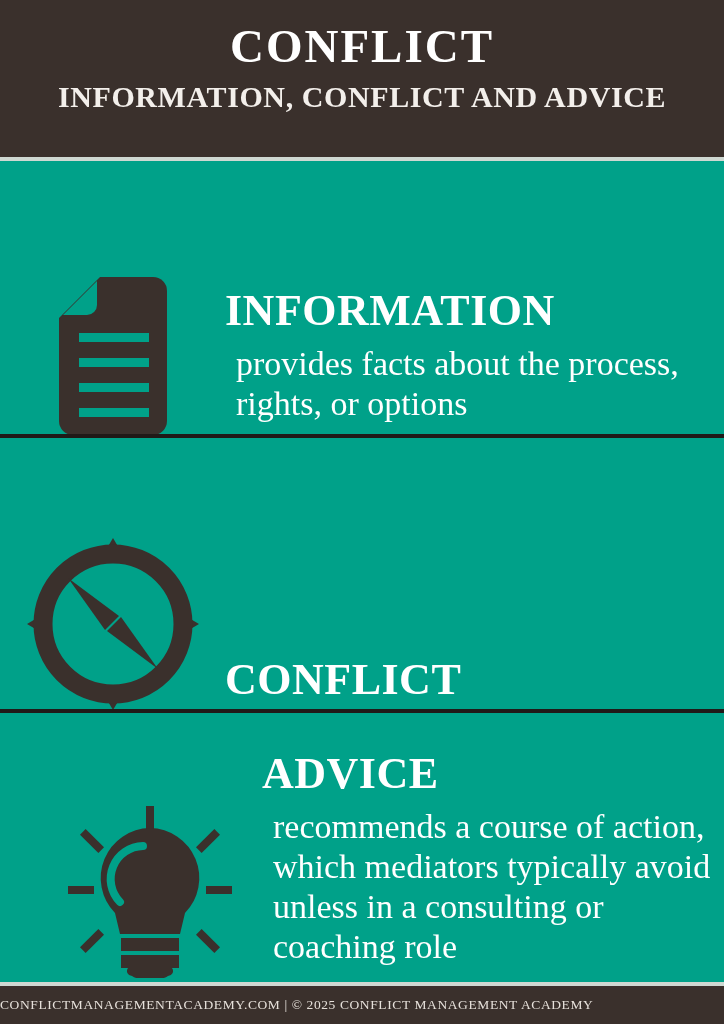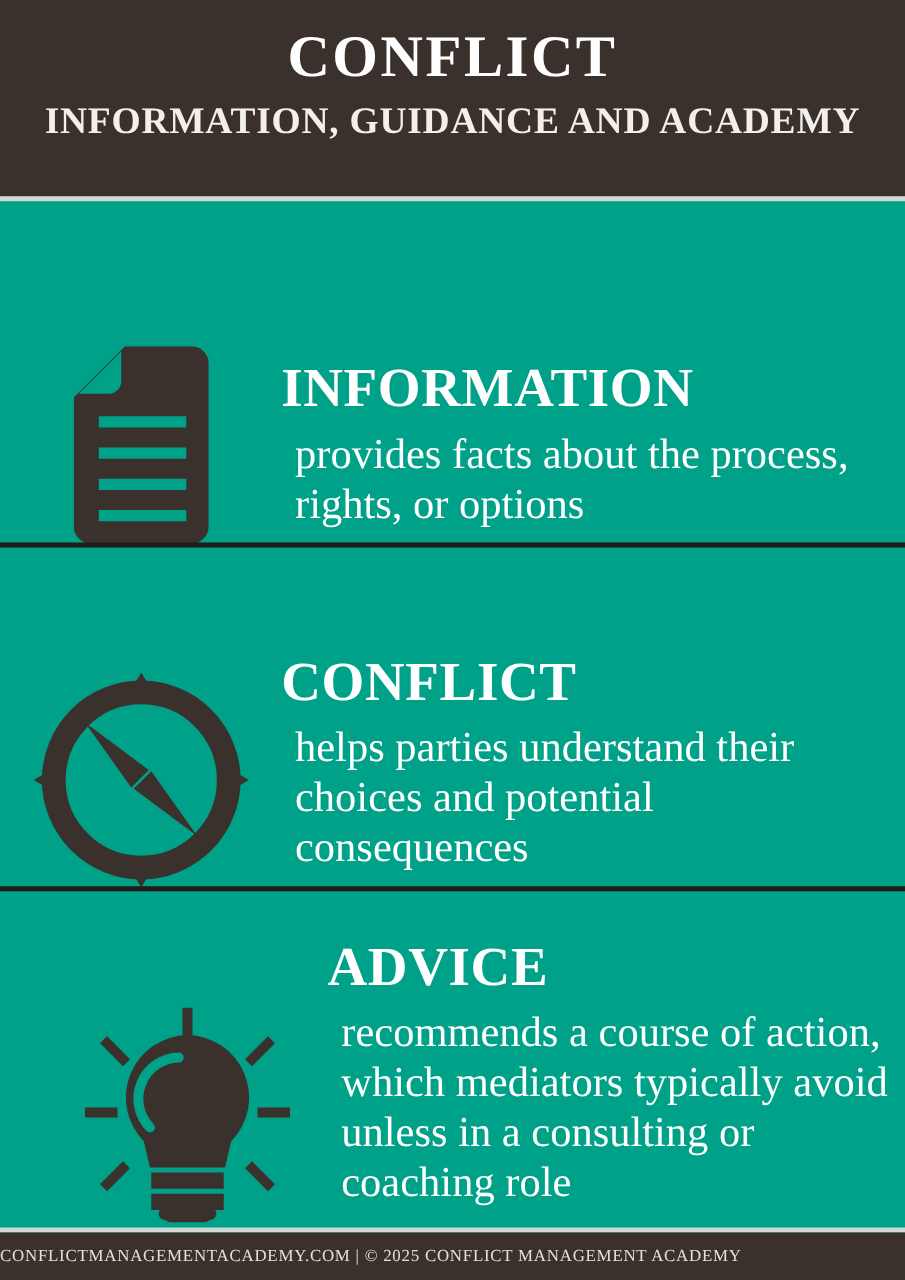--- a/index.html
+++ b/index.html
@@ -131,21 +131,21 @@
 
   svg { display: block; }
 </style>
 </head>
 <body>
 
 <div class="poster">
 
   <div class="header">
     <div class="header-title">CONFLICT</div>
-    <div class="header-subtitle">INFORMATION, GUIDANCE AND ACADEMY</div>
+    <div class="header-subtitle">INFORMATION, CONFLICT AND ADVICE</div>
   </div>
   <div class="header-rule"></div>
 
   <div class="section" id="section-information">
     <div class="icon-col">
       <span>
         <svg width="108" height="158" viewBox="0 0 108 158">
           <path d="M41 0 H94 A14 14 0 0 1 108 14 V144 A14 14 0 0 1 94 158 H14 A14 14 0 0 1 0 144 V41 Z" fill="#3a302c"></path>
           <path d="M38 4 L4 38 H28 A10 10 0 0 0 38 28 Z" fill="#00a189"></path>
           <rect x="20" y="56" width="70" height="9" fill="#00a189"></rect>
@@ -175,21 +175,20 @@
 
           <circle cx="86" cy="86" r="70" fill="none" stroke="#3a302c" stroke-width="19"></circle>
 
           <path d="M41 40 L92 78 L78 92 Z" fill="#3a302c"></path>
           <path d="M131 131 L80 93 L94 79 Z" fill="#3a302c"></path>
         </svg>
       </span>
     </div>
     <div class="text-col">
       <div class="item-title">CONFLICT</div>
-      <div class="item-desc">helps parties understand their choices and potential consequences</div>
     </div>
   </div>
 
   <div class="divider" id="divider-2"></div>
 
   <div class="section" id="section-advice">
     <div class="icon-col">
       <span>
         <svg width="164" height="172" viewBox="0 0 164 172">
 

